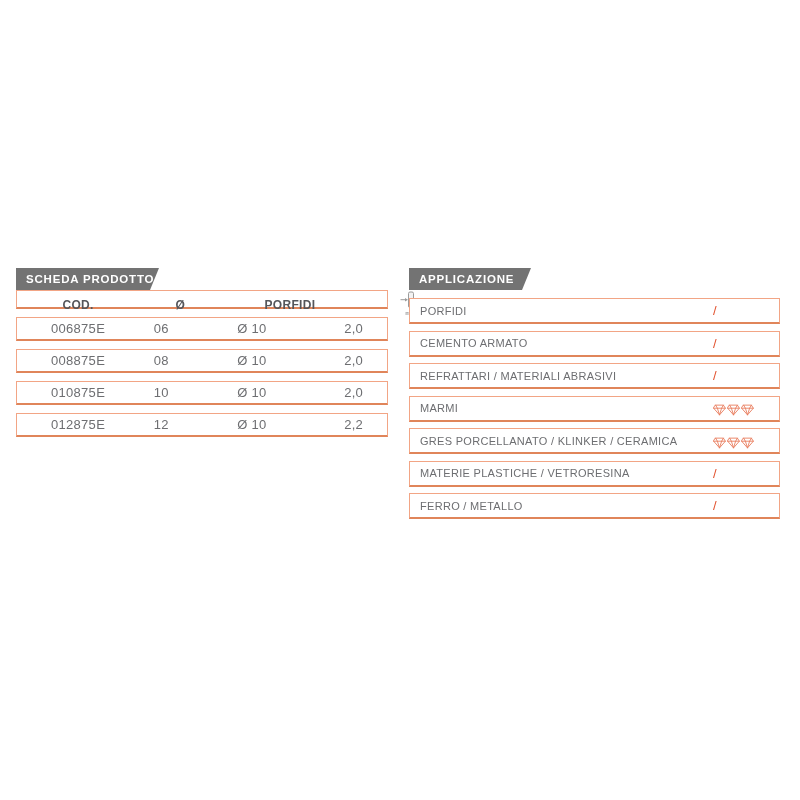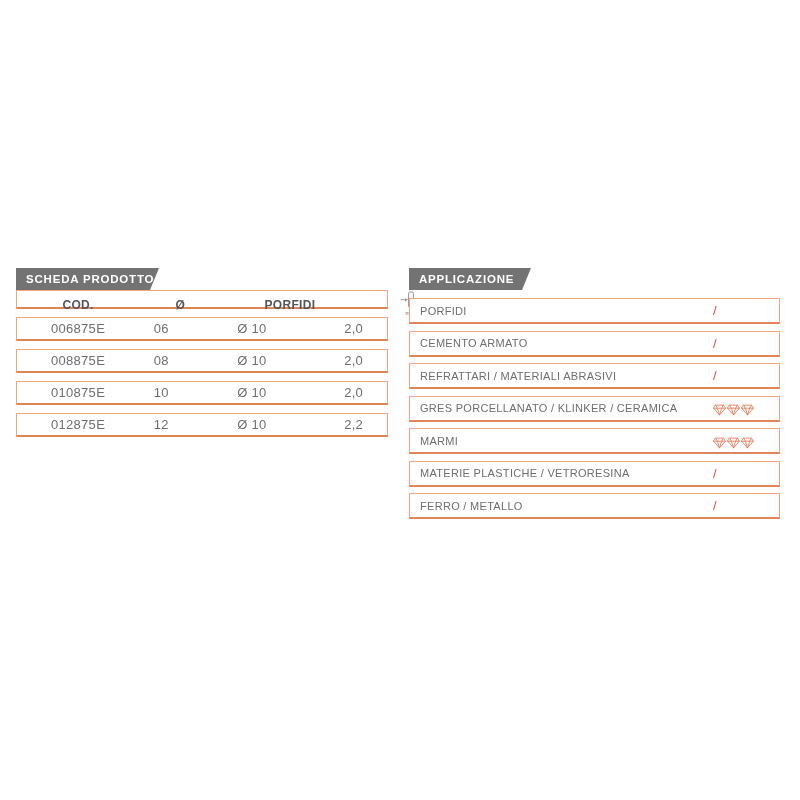--- a/index.html
+++ b/index.html
@@ -143,20 +143,52 @@
 
   <div class="box app-row">
     <span class="app-label">REFRATTARI / MATERIALI ABRASIVI</span>
     <span class="app-rating">
           <span class="slash">/</span>
         </span>
   </div>
 
 
   <div class="box app-row">
+    <span class="app-label">MARMI</span>
+    <span class="app-rating">
+  <span class="diamond-icon">
+    <svg width="13" height="12" viewBox="0 0 16 14">
+      <g fill="none" stroke="#e87c5c" stroke-width="1.1" stroke-linejoin="round" stroke-linecap="round">
+        <path d="M3.2 1 H12.8 L15.2 4.8 L8 13 L0.8 4.8 Z"></path>
+        <path d="M0.8 4.8 H15.2 M3.2 1 L5.4 4.8 L8 13 M12.8 1 L10.6 4.8 L8 13"></path>
+      </g>
+    </svg>
+  </span>
+
+  <span class="diamond-icon">
+    <svg width="13" height="12" viewBox="0 0 16 14">
+      <g fill="none" stroke="#e87c5c" stroke-width="1.1" stroke-linejoin="round" stroke-linecap="round">
+        <path d="M3.2 1 H12.8 L15.2 4.8 L8 13 L0.8 4.8 Z"></path>
+        <path d="M0.8 4.8 H15.2 M3.2 1 L5.4 4.8 L8 13 M12.8 1 L10.6 4.8 L8 13"></path>
+      </g>
+    </svg>
+  </span>
+
+  <span class="diamond-icon">
+    <svg width="13" height="12" viewBox="0 0 16 14">
+      <g fill="none" stroke="#e87c5c" stroke-width="1.1" stroke-linejoin="round" stroke-linecap="round">
+        <path d="M3.2 1 H12.8 L15.2 4.8 L8 13 L0.8 4.8 Z"></path>
+        <path d="M0.8 4.8 H15.2 M3.2 1 L5.4 4.8 L8 13 M12.8 1 L10.6 4.8 L8 13"></path>
+      </g>
+    </svg>
+  </span>
+</span>
+  </div>
+
+  <div class="box app-row">
     <span class="app-label">GRES PORCELLANATO / KLINKER / CERAMICA</span>
     <span class="app-rating">
   <span class="diamond-icon">
     <svg width="13" height="12" viewBox="0 0 16 14">
       <g fill="none" stroke="#e87c5c" stroke-width="1.1" stroke-linejoin="round" stroke-linecap="round">
         <path d="M3.2 1 H12.8 L15.2 4.8 L8 13 L0.8 4.8 Z"></path>
         <path d="M0.8 4.8 H15.2 M3.2 1 L5.4 4.8 L8 13 M12.8 1 L10.6 4.8 L8 13"></path>
       </g>
     </svg>
   </span>
@@ -175,52 +207,20 @@
       <g fill="none" stroke="#e87c5c" stroke-width="1.1" stroke-linejoin="round" stroke-linecap="round">
         <path d="M3.2 1 H12.8 L15.2 4.8 L8 13 L0.8 4.8 Z"></path>
         <path d="M0.8 4.8 H15.2 M3.2 1 L5.4 4.8 L8 13 M12.8 1 L10.6 4.8 L8 13"></path>
       </g>
     </svg>
   </span>
 </span>
   </div>
 
   <div class="box app-row">
-    <span class="app-label">MARMI</span>
-    <span class="app-rating">
-  <span class="diamond-icon">
-    <svg width="13" height="12" viewBox="0 0 16 14">
-      <g fill="none" stroke="#e87c5c" stroke-width="1.1" stroke-linejoin="round" stroke-linecap="round">
-        <path d="M3.2 1 H12.8 L15.2 4.8 L8 13 L0.8 4.8 Z"></path>
-        <path d="M0.8 4.8 H15.2 M3.2 1 L5.4 4.8 L8 13 M12.8 1 L10.6 4.8 L8 13"></path>
-      </g>
-    </svg>
-  </span>
-
-  <span class="diamond-icon">
-    <svg width="13" height="12" viewBox="0 0 16 14">
-      <g fill="none" stroke="#e87c5c" stroke-width="1.1" stroke-linejoin="round" stroke-linecap="round">
-        <path d="M3.2 1 H12.8 L15.2 4.8 L8 13 L0.8 4.8 Z"></path>
-        <path d="M0.8 4.8 H15.2 M3.2 1 L5.4 4.8 L8 13 M12.8 1 L10.6 4.8 L8 13"></path>
-      </g>
-    </svg>
-  </span>
-
-  <span class="diamond-icon">
-    <svg width="13" height="12" viewBox="0 0 16 14">
-      <g fill="none" stroke="#e87c5c" stroke-width="1.1" stroke-linejoin="round" stroke-linecap="round">
-        <path d="M3.2 1 H12.8 L15.2 4.8 L8 13 L0.8 4.8 Z"></path>
-        <path d="M0.8 4.8 H15.2 M3.2 1 L5.4 4.8 L8 13 M12.8 1 L10.6 4.8 L8 13"></path>
-      </g>
-    </svg>
-  </span>
-</span>
-  </div>
-
-  <div class="box app-row">
     <span class="app-label">MATERIE PLASTICHE / VETRORESINA</span>
     <span class="app-rating">
           <span class="slash">/</span>
         </span>
   </div>
 
   <div class="box app-row">
     <span class="app-label">FERRO / METALLO</span>
     <span class="app-rating">
           <span class="slash">/</span>

